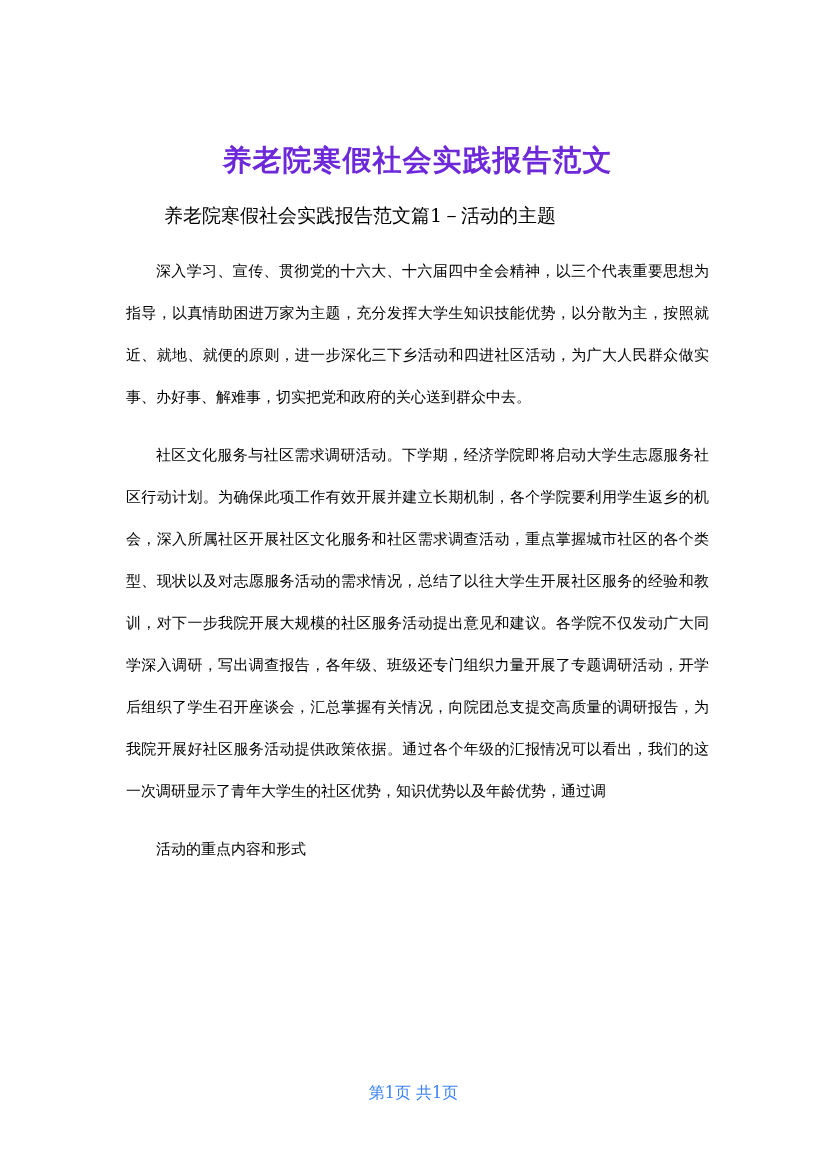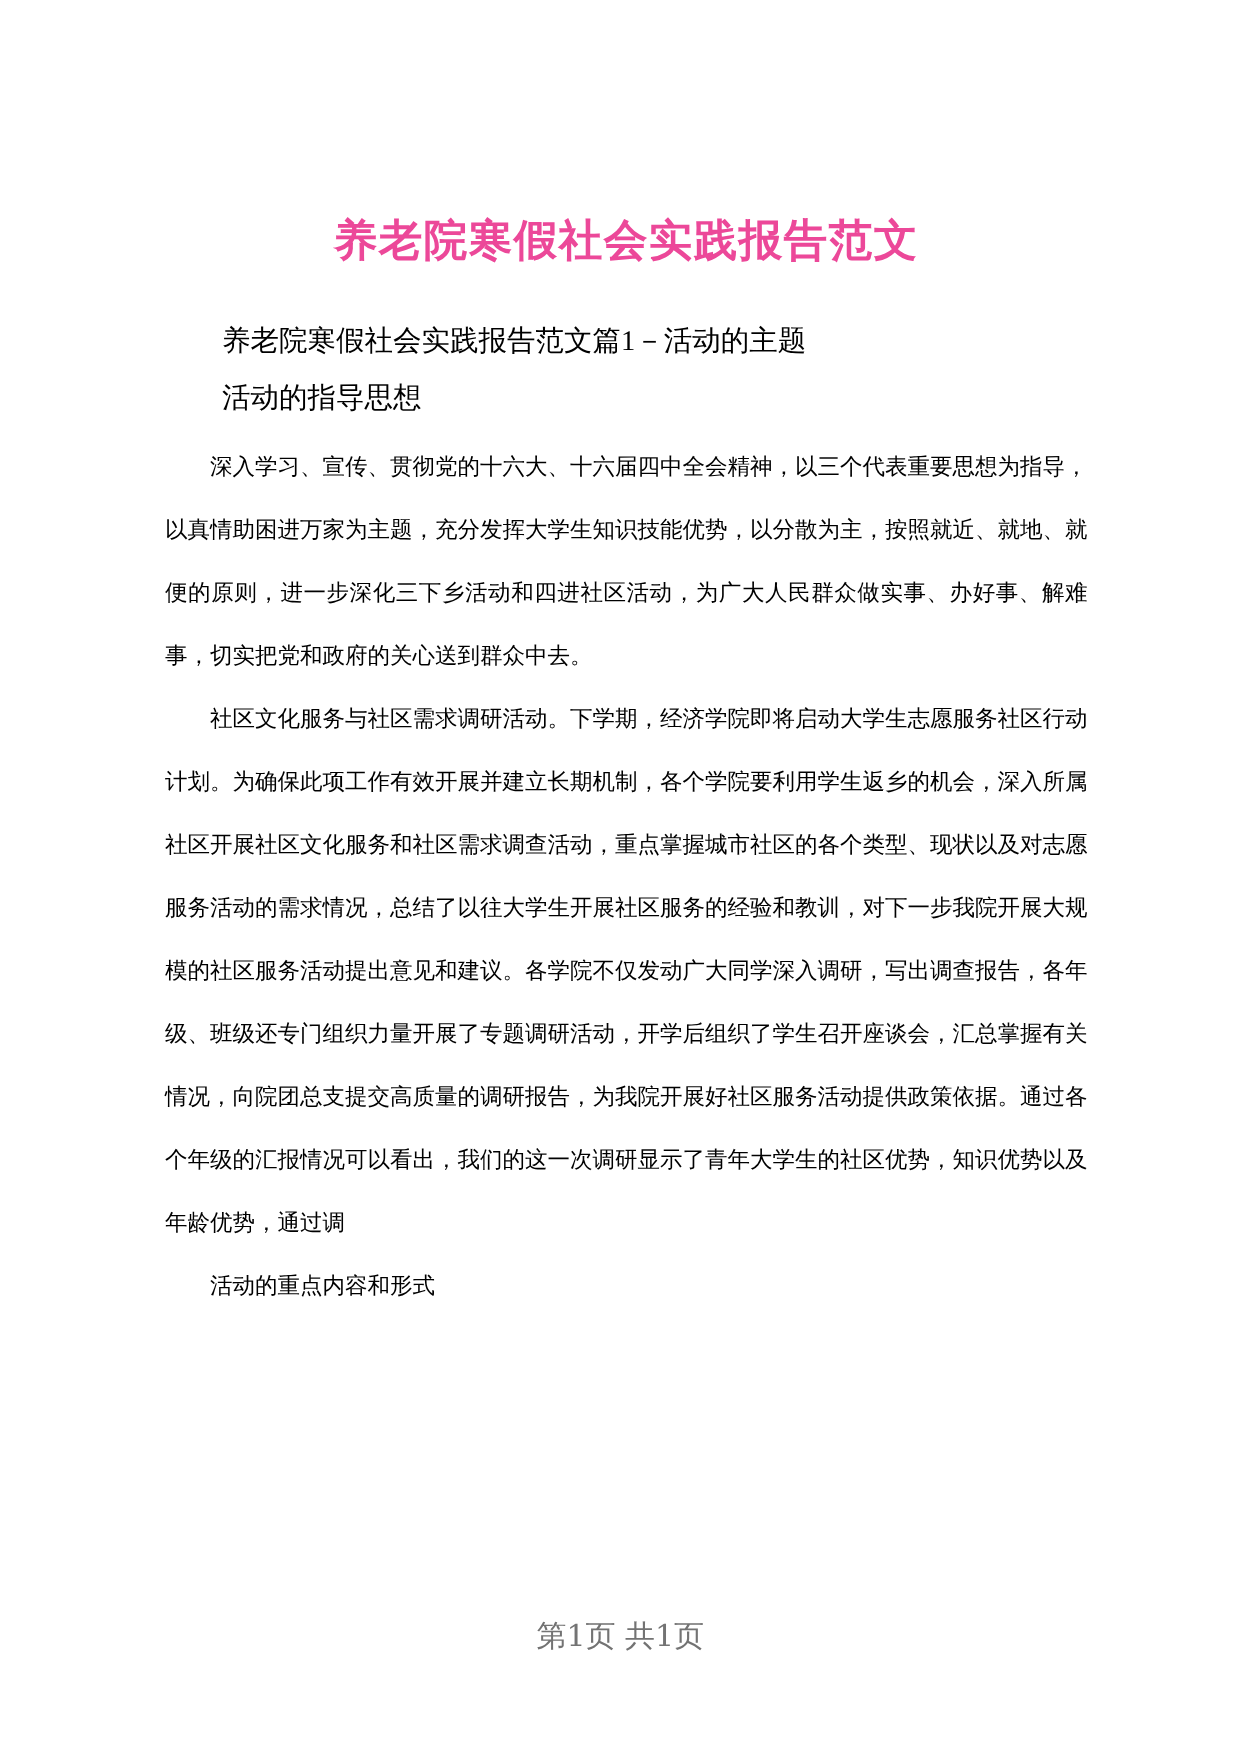--- a/index.html
+++ b/index.html
@@ -15,33 +15,32 @@
       position: relative;
       width: 827px;
       height: 1170px;
       margin: 0 auto;
       background: #ffffff;
       box-sizing: border-box;
       padding: 140px 102px 0 110px;
       overflow: hidden;
     }
     .doc-title {
-      margin: 0 0 29px 0;
+      margin: 0 0 4px 0;
       text-align: center;
       font-size: 29px;
       font-weight: 700;
       letter-spacing: 1px;
       line-height: 40px;
-      color: #ec4899;
+      color: #6d28d9;
     }
     .doc-body p {
-      margin: 0;
+      margin: 16px;
       text-indent: 2em;
       color: #000000;
-      font-family: Liberation Serif, serif;
     }
     .p-sub {
       font-size: 19px;
       line-height: 38px;
       font-family: "DejaVu Serif", "Liberation Serif", serif;
     }
     .p-body {
       font-size: 15px;
       line-height: 42px;
       text-align: justify;
@@ -49,37 +48,36 @@
     }
     .p-gap-top {
       margin-top: 6px !important;
     }
     .page-footer {
       position: absolute;
       left: 0;
       right: 0;
       bottom: 66px;
       text-align: center;
-      font-size: 20px;
-      color: #737373;
+      font-size: 16px;
+      color: #3b82f6;
       font-family: "DejaVu Serif", "Liberation Serif", serif;
     }
   </style>
 </head>
 <body>
 
 <div class="page">
 
   <h1 class="doc-title">养老院寒假社会实践报告范文</h1>
 
   <div class="doc-body">
 
     <p class="p-sub">养老院寒假社会实践报告范文篇1－活动的主题</p>
 
-    <p class="p-sub">活动的指导思想</p>
 
     <p class="p-body p-gap-top">深入学习、宣传、贯彻党的十六大、十六届四中全会精神，以三个代表重要思想为指导，以真情助困进万家为主题，充分发挥大学生知识技能优势，以分散为主，按照就近、就地、就便的原则，进一步深化三下乡活动和四进社区活动，为广大人民群众做实事、办好事、解难事，切实把党和政府的关心送到群众中去。</p>
 
     <p class="p-body">社区文化服务与社区需求调研活动。下学期，经济学院即将启动大学生志愿服务社区行动计划。为确保此项工作有效开展并建立长期机制，各个学院要利用学生返乡的机会，深入所属社区开展社区文化服务和社区需求调查活动，重点掌握城市社区的各个类型、现状以及对志愿服务活动的需求情况，总结了以往大学生开展社区服务的经验和教训，对下一步我院开展大规模的社区服务活动提出意见和建议。各学院不仅发动广大同学深入调研，写出调查报告，各年级、班级还专门组织力量开展了专题调研活动，开学后组织了学生召开座谈会，汇总掌握有关情况，向院团总支提交高质量的调研报告，为我院开展好社区服务活动提供政策依据。通过各个年级的汇报情况可以看出，我们的这一次调研显示了青年大学生的社区优势，知识优势以及年龄优势，通过调</p>
 
     <p class="p-body">活动的重点内容和形式</p>
 
   </div>
 
   <div class="page-footer">第1页 共1页</div>

